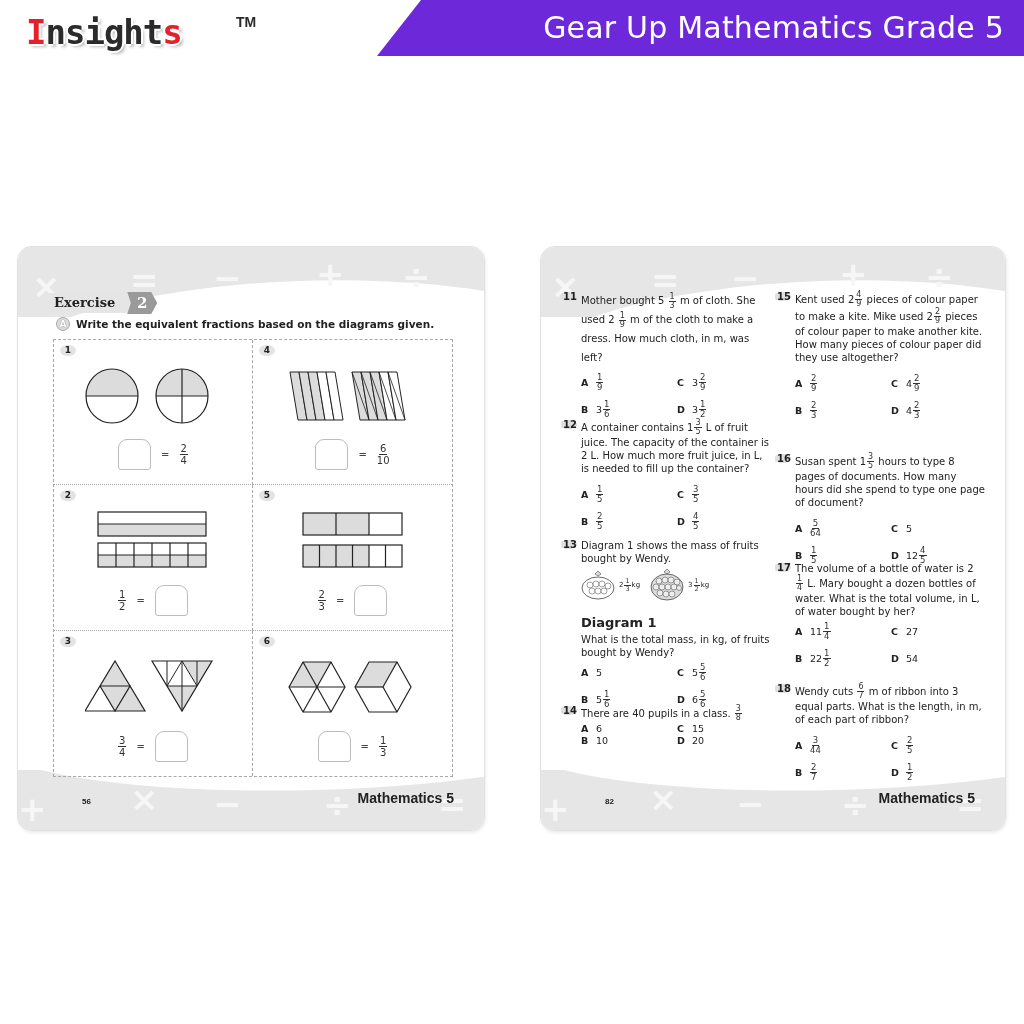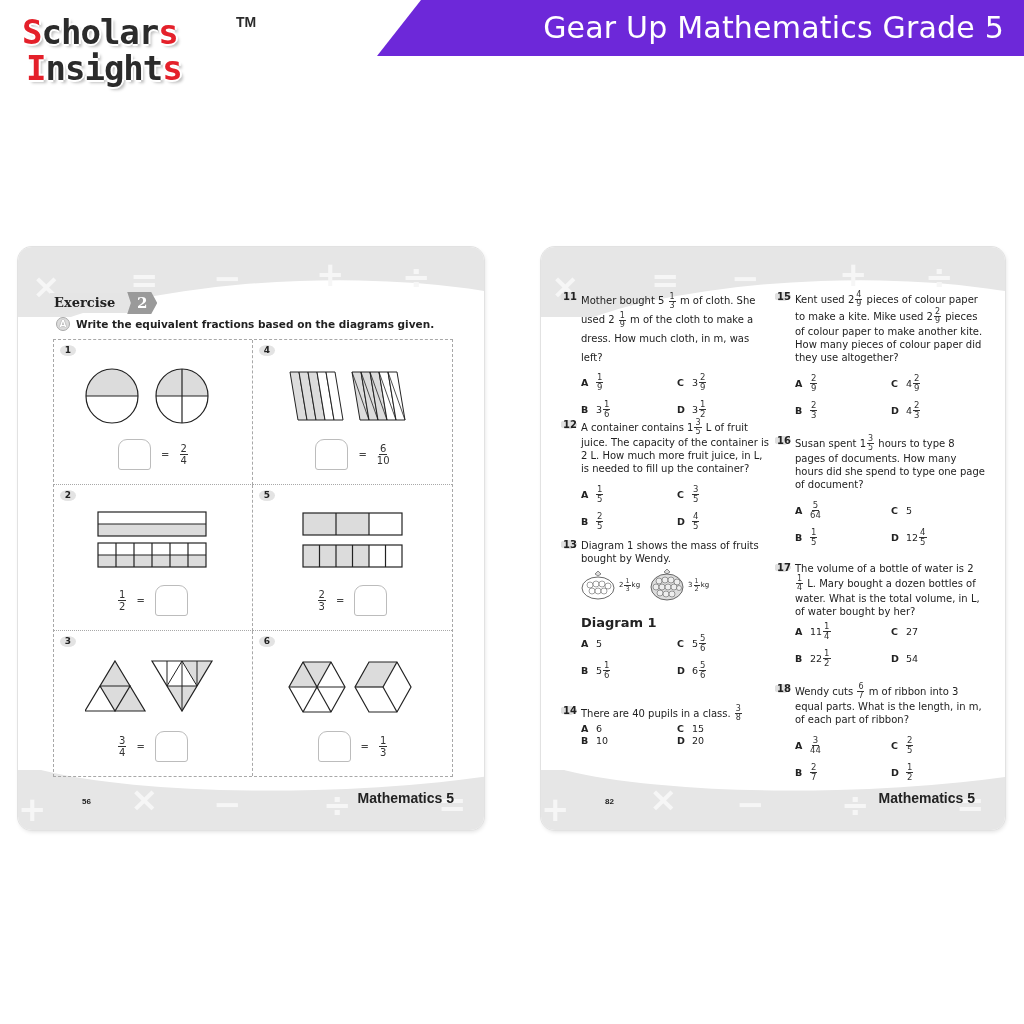--- a/index.html
+++ b/index.html
@@ -85,21 +85,20 @@
   .opt-val .frac { font-size: 8.5px; line-height: 9px; }
   .diag-row { margin-left: 20px; display: flex; align-items: center; gap: 4px; margin-top: 4px; }
   .diag-label { margin-left: 20px; font-weight: bold; font-size: 13px; margin-top: 14px; }
   .bag-mass { font-size: 7px; display: inline-flex; align-items: center; gap: 1px; }
   .bag-mass .frac { font-size: 6.5px; line-height: 7px; }
 </style>
 </head>
 <body>
 
 <div class="logo">
-  <span class="logo-line l1"><span class="red">S</span><span>cholar</span><span class="red">s</span></span>
   <span class="logo-line l2"><span class="red">I</span><span>nsight</span><span class="red">s</span></span>
   <span class="logo-tm">TM</span>
 </div>
 <div class="banner">
   <div class="banner-title">Gear Up Mathematics Grade 5</div>
 </div>
 
 <div class="page left">
   <div class="top-band"></div>
   <div class="bottom-band"></div>
@@ -485,20 +484,21 @@
         <span class="bag-mass">
             <span>3</span>
             <span class="frac">
               <span class="num">1</span>
               <span>2</span>
             </span>
             <span>kg</span>
           </span>
       </div>
       <div class="diag-label">Diagram 1</div>
+      <div class="qt" style="margin-top:3px">What is the total mass, in kg, of fruits bought by Wendy?</div>
       <div class="opts" style="margin-top:4px">
         <div class="opt">
             <span class="opt-letter">A</span>
             <span class="opt-val">
               <span>5</span>
             </span>
           </div>
         <div class="opt">
             <span class="opt-letter">C</span>
             <span class="opt-val">
@@ -612,21 +612,21 @@
               <span>4</span>
               <span class="frac">
                 <span class="num">2</span>
                 <span>3</span>
               </span>
             </span>
           </div>
       </div>
     </div>
 
-    <div class="question" style="top:144px">
+    <div class="question" style="top:162px">
       <span class="qn">16</span>
       <div class="qt">
         <span>Susan spent 1</span><span class="frac">
             <span class="num">3</span>
             <span>5</span>
           </span>
         <span>hours to type 8 pages of documents. How many hours did she spend to type one page of document?</span>
       </div>
       <div class="opts" style="margin-top:10px">
         <div class="opt">

